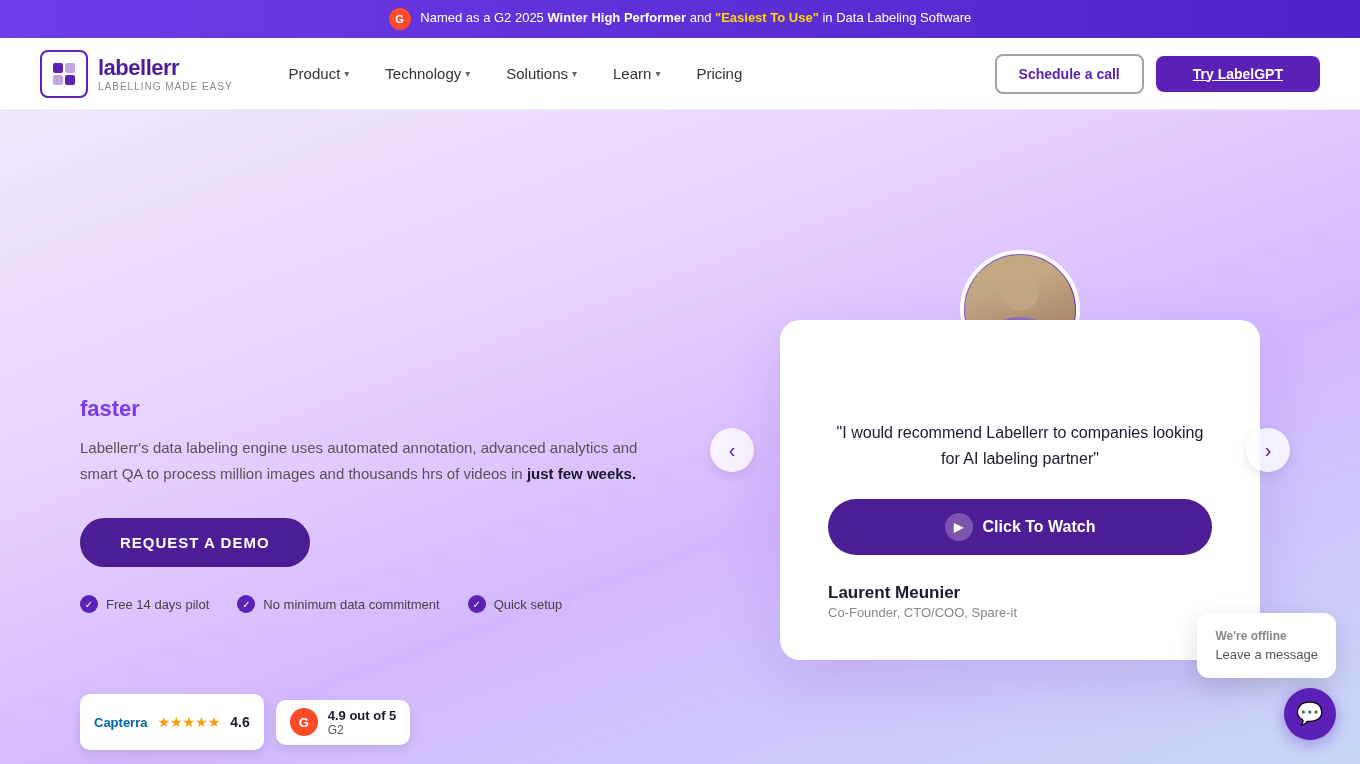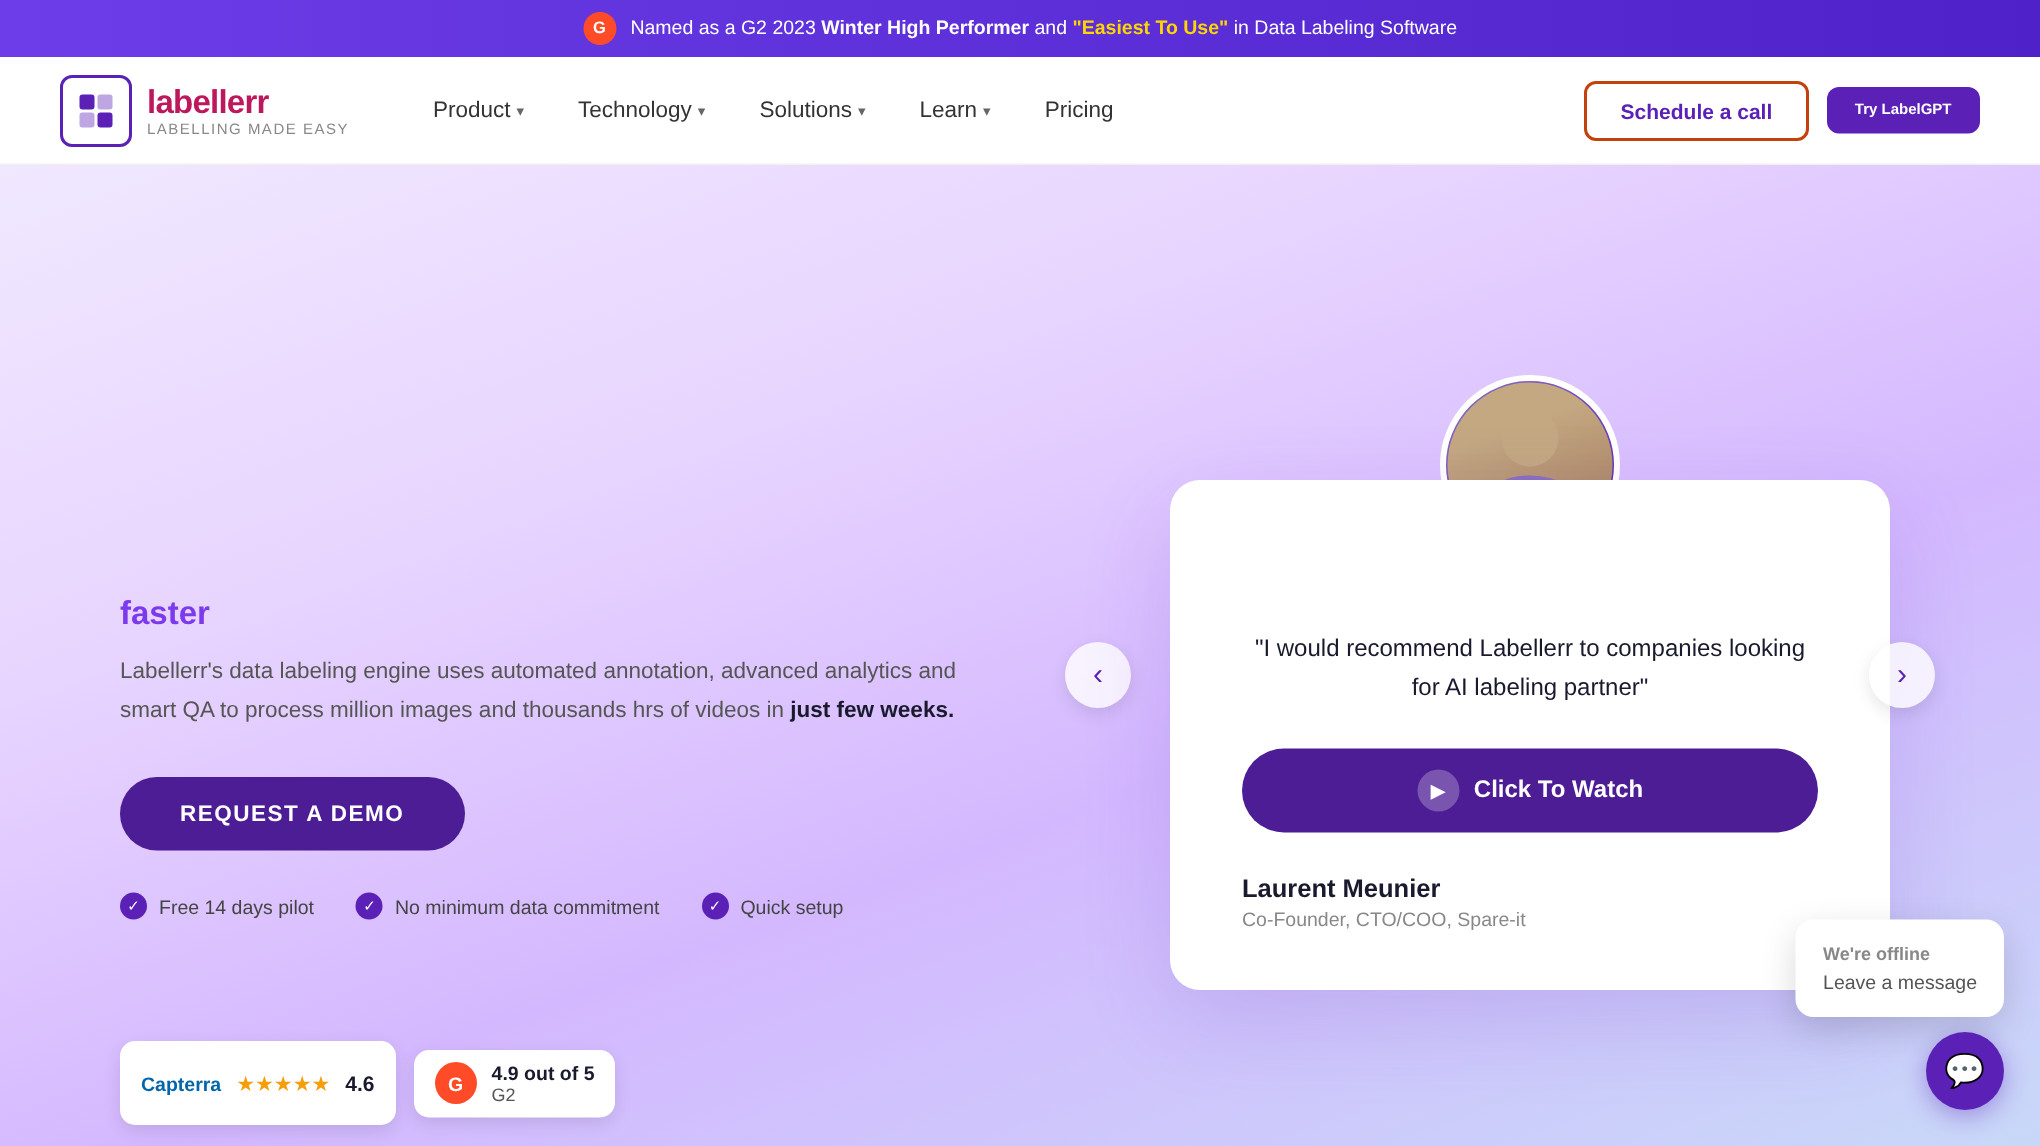--- a/index.html
+++ b/index.html
@@ -38,58 +38,59 @@
       height: 48px;
       border: 2px solid #5b21b6;
       border-radius: 8px;
       display: flex;
       align-items: center;
       justify-content: center;
       margin-right: 10px;
     }
     .logo-box svg { width: 28px; height: 28px; }
     .logo-text { display: flex; flex-direction: column; }
-    .logo-name { font-size: 22px; font-weight: 700; color: #be185d; letter-spacing: -0.5px; }
+    .logo-name { font-size: 22px; font-weight: 700; color: #4c1d95; letter-spacing: -0.5px; }
     .logo-tagline { font-size: 10px; color: #888; letter-spacing: 1px; text-transform: uppercase; }
 
     .nav-links { display: flex; align-items: flex-start; flex: 1; gap: 4px; }
     .nav-item {
       display: flex;
       align-items: center;
       gap: 4px;
       padding: 8px 16px;
       font-size: 15px;
       color: #333;
       cursor: pointer;
       border-radius: 6px;
       white-space: nowrap;
     }
     .nav-chevron { font-size: 10px; color: #666; }
     .nav-pricing { font-size: 15px; color: #333; padding: 8px 16px; cursor: pointer; }
 
     .nav-cta-area { display: flex; align-items: center; gap: 12px; margin-left: auto; }
     .btn-schedule {
       padding: 10px 22px;
-      border: 2px solid #c2410c;
+      border: 2px solid #a3a3a3;
       background: white;
       color: #5b21b6;
       border-radius: 8px;
       font-size: 14px;
       font-weight: 600;
       cursor: pointer;
     }
     .btn-try {
-      padding: 10px 19px;
+      padding: 10px 37px;
       border: none;
       background: #5b21b6;
       color: white;
       border-radius: 8px;
-      font-size: 10px;
+      font-size: 14px;
       font-weight: 600;
       cursor: pointer;
+      text-decoration: underline;
     }
 
     
     .hero {
       background: linear-gradient(160deg, #f0e8ff 0%, #e8d5ff 30%, #d4b8ff 60%, #c8d8f8 100%);
       min-height: 660px;
       display: flex;
       align-items: center;
       padding: 60px 80px 40px 80px;
       position: relative;
@@ -402,21 +403,21 @@
       font-size: 11px;
       margin-right: 6px;
       vertical-align: middle;
     }
   </style>
 </head>
 <body>
 
 <div class="top-banner">
   <span class="g2-banner-icon">G</span>
-  <span>Named as a G2 2023</span>
+  <span>Named as a G2 2025</span>
   <span class="highlight">Winter High Performer</span>
   <span> and </span>
   <span class="quote">"Easiest To Use"</span>
   <span> in Data Labeling Software</span>
 </div>
 
 <nav class="navbar">
   <a class="logo-area" href="#">
     <div class="logo-box">
       <svg viewBox="0 0 28 28" fill="none">

